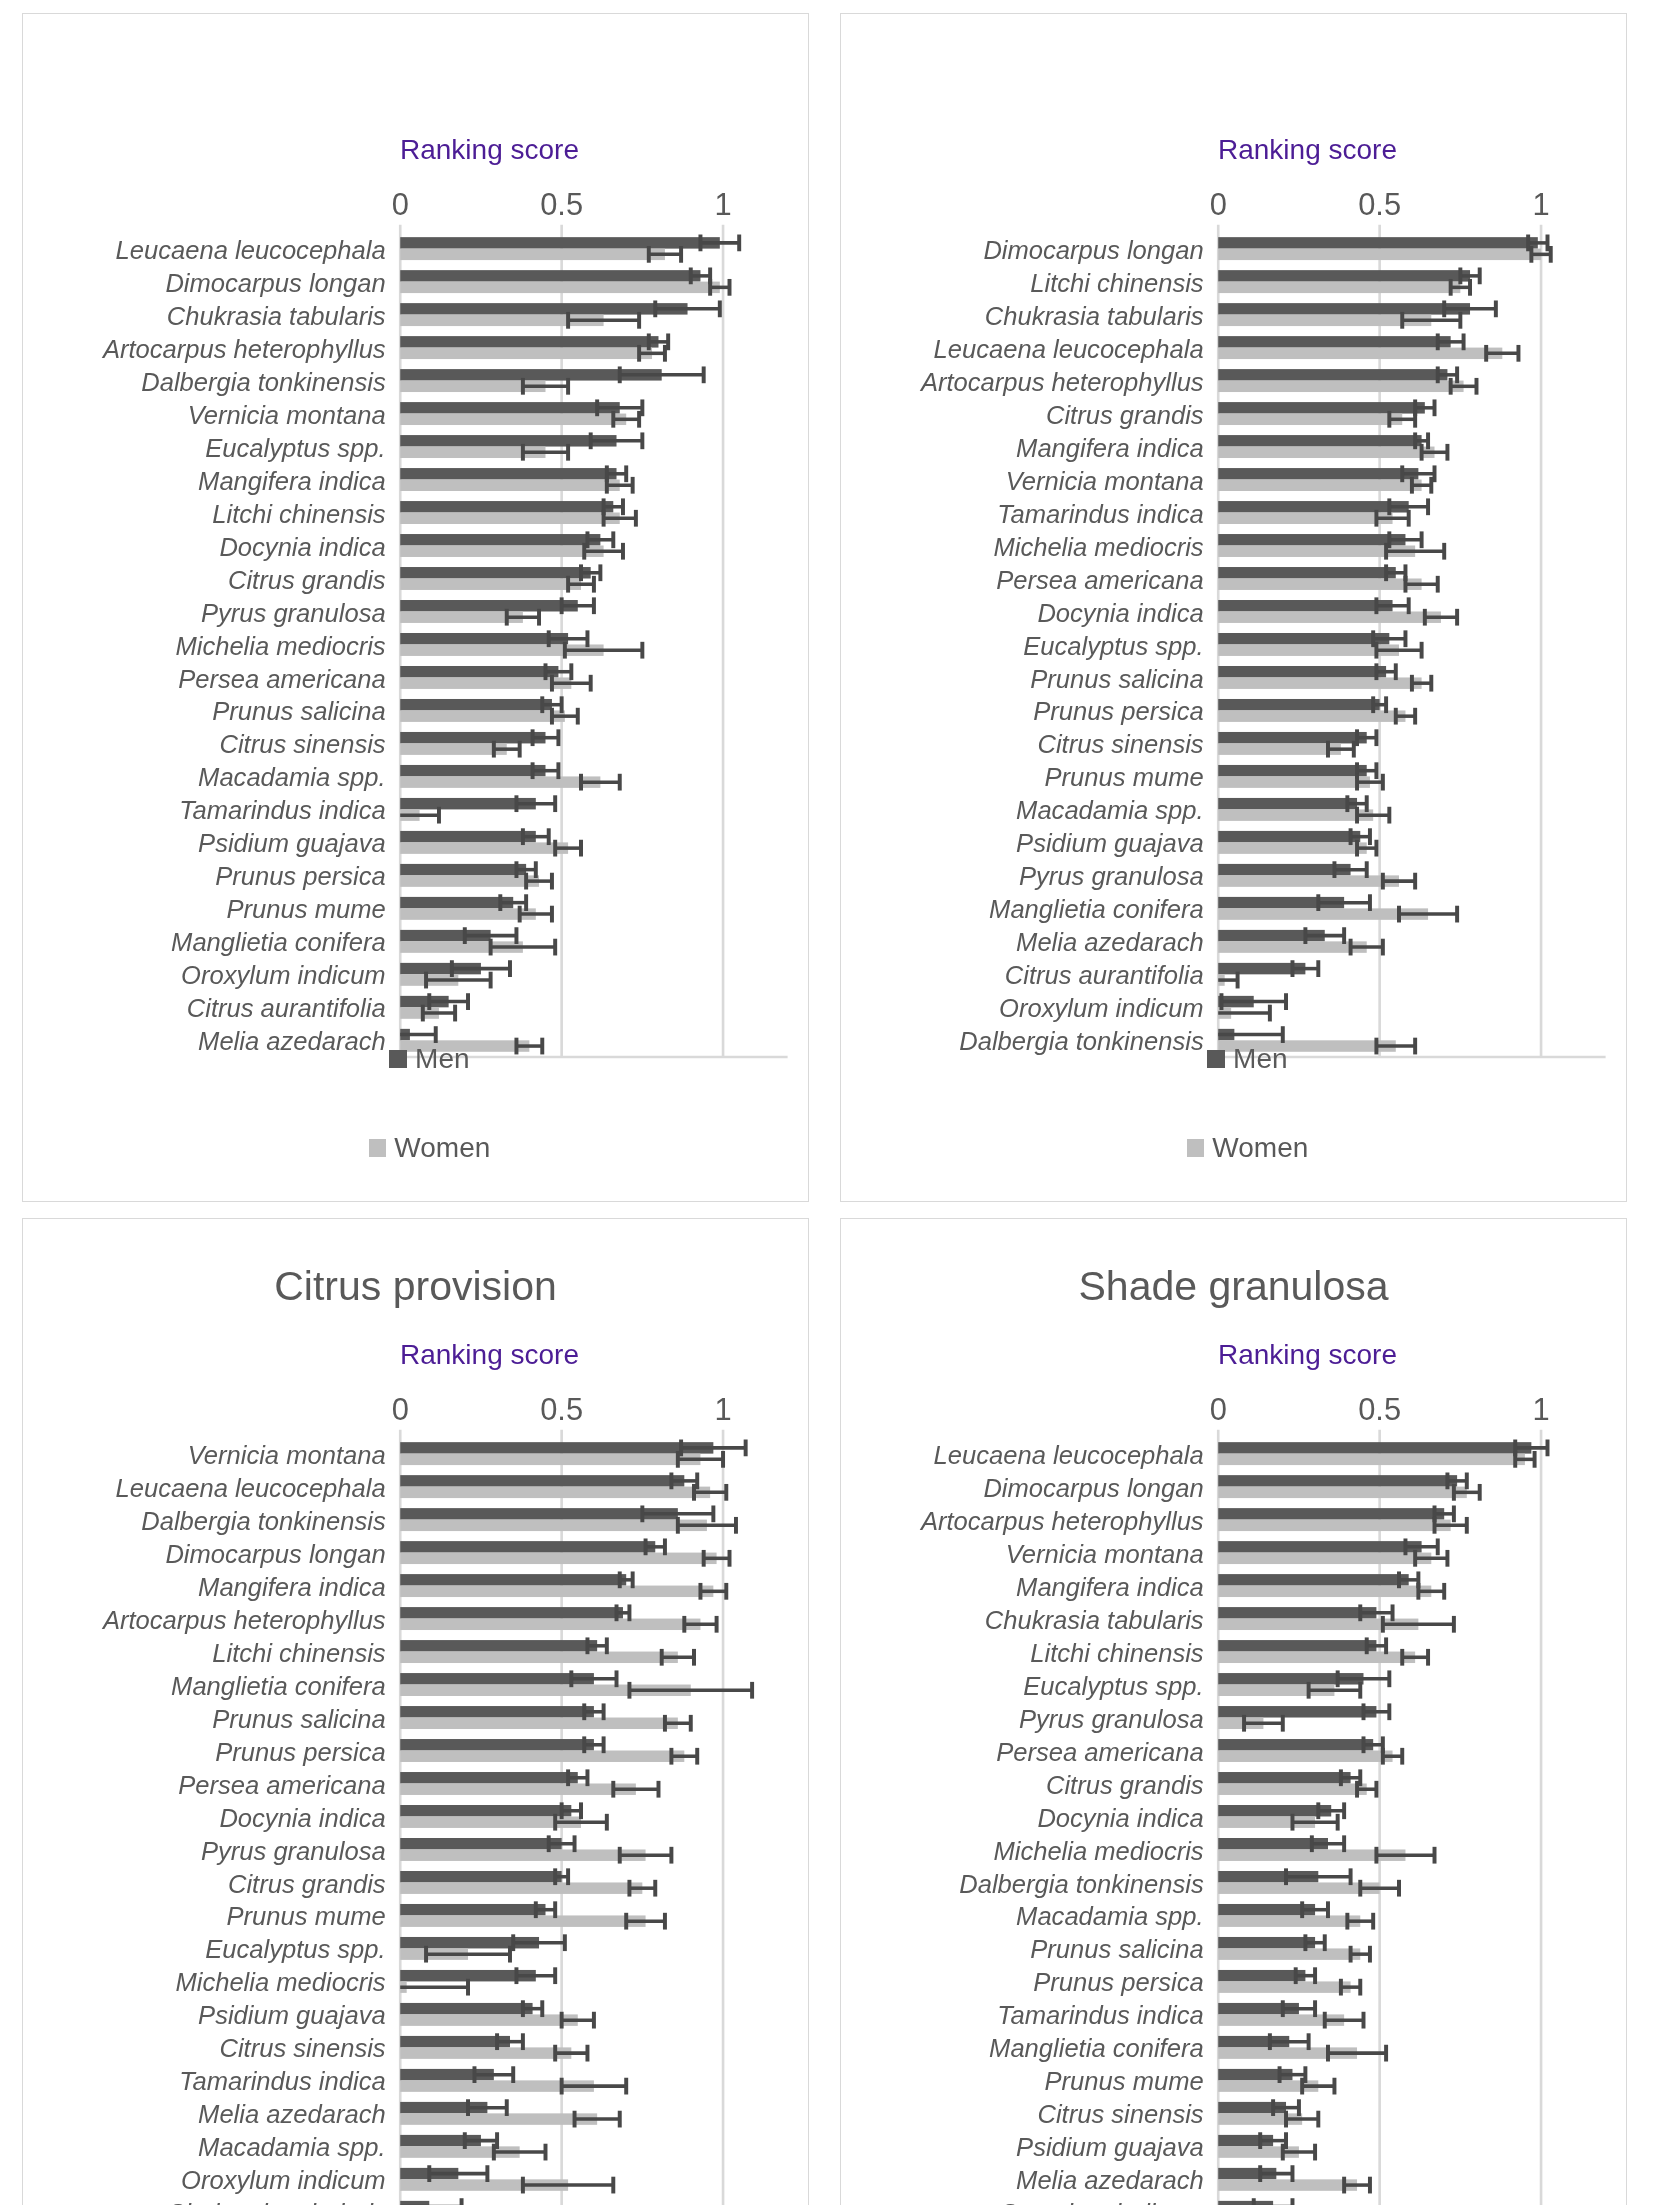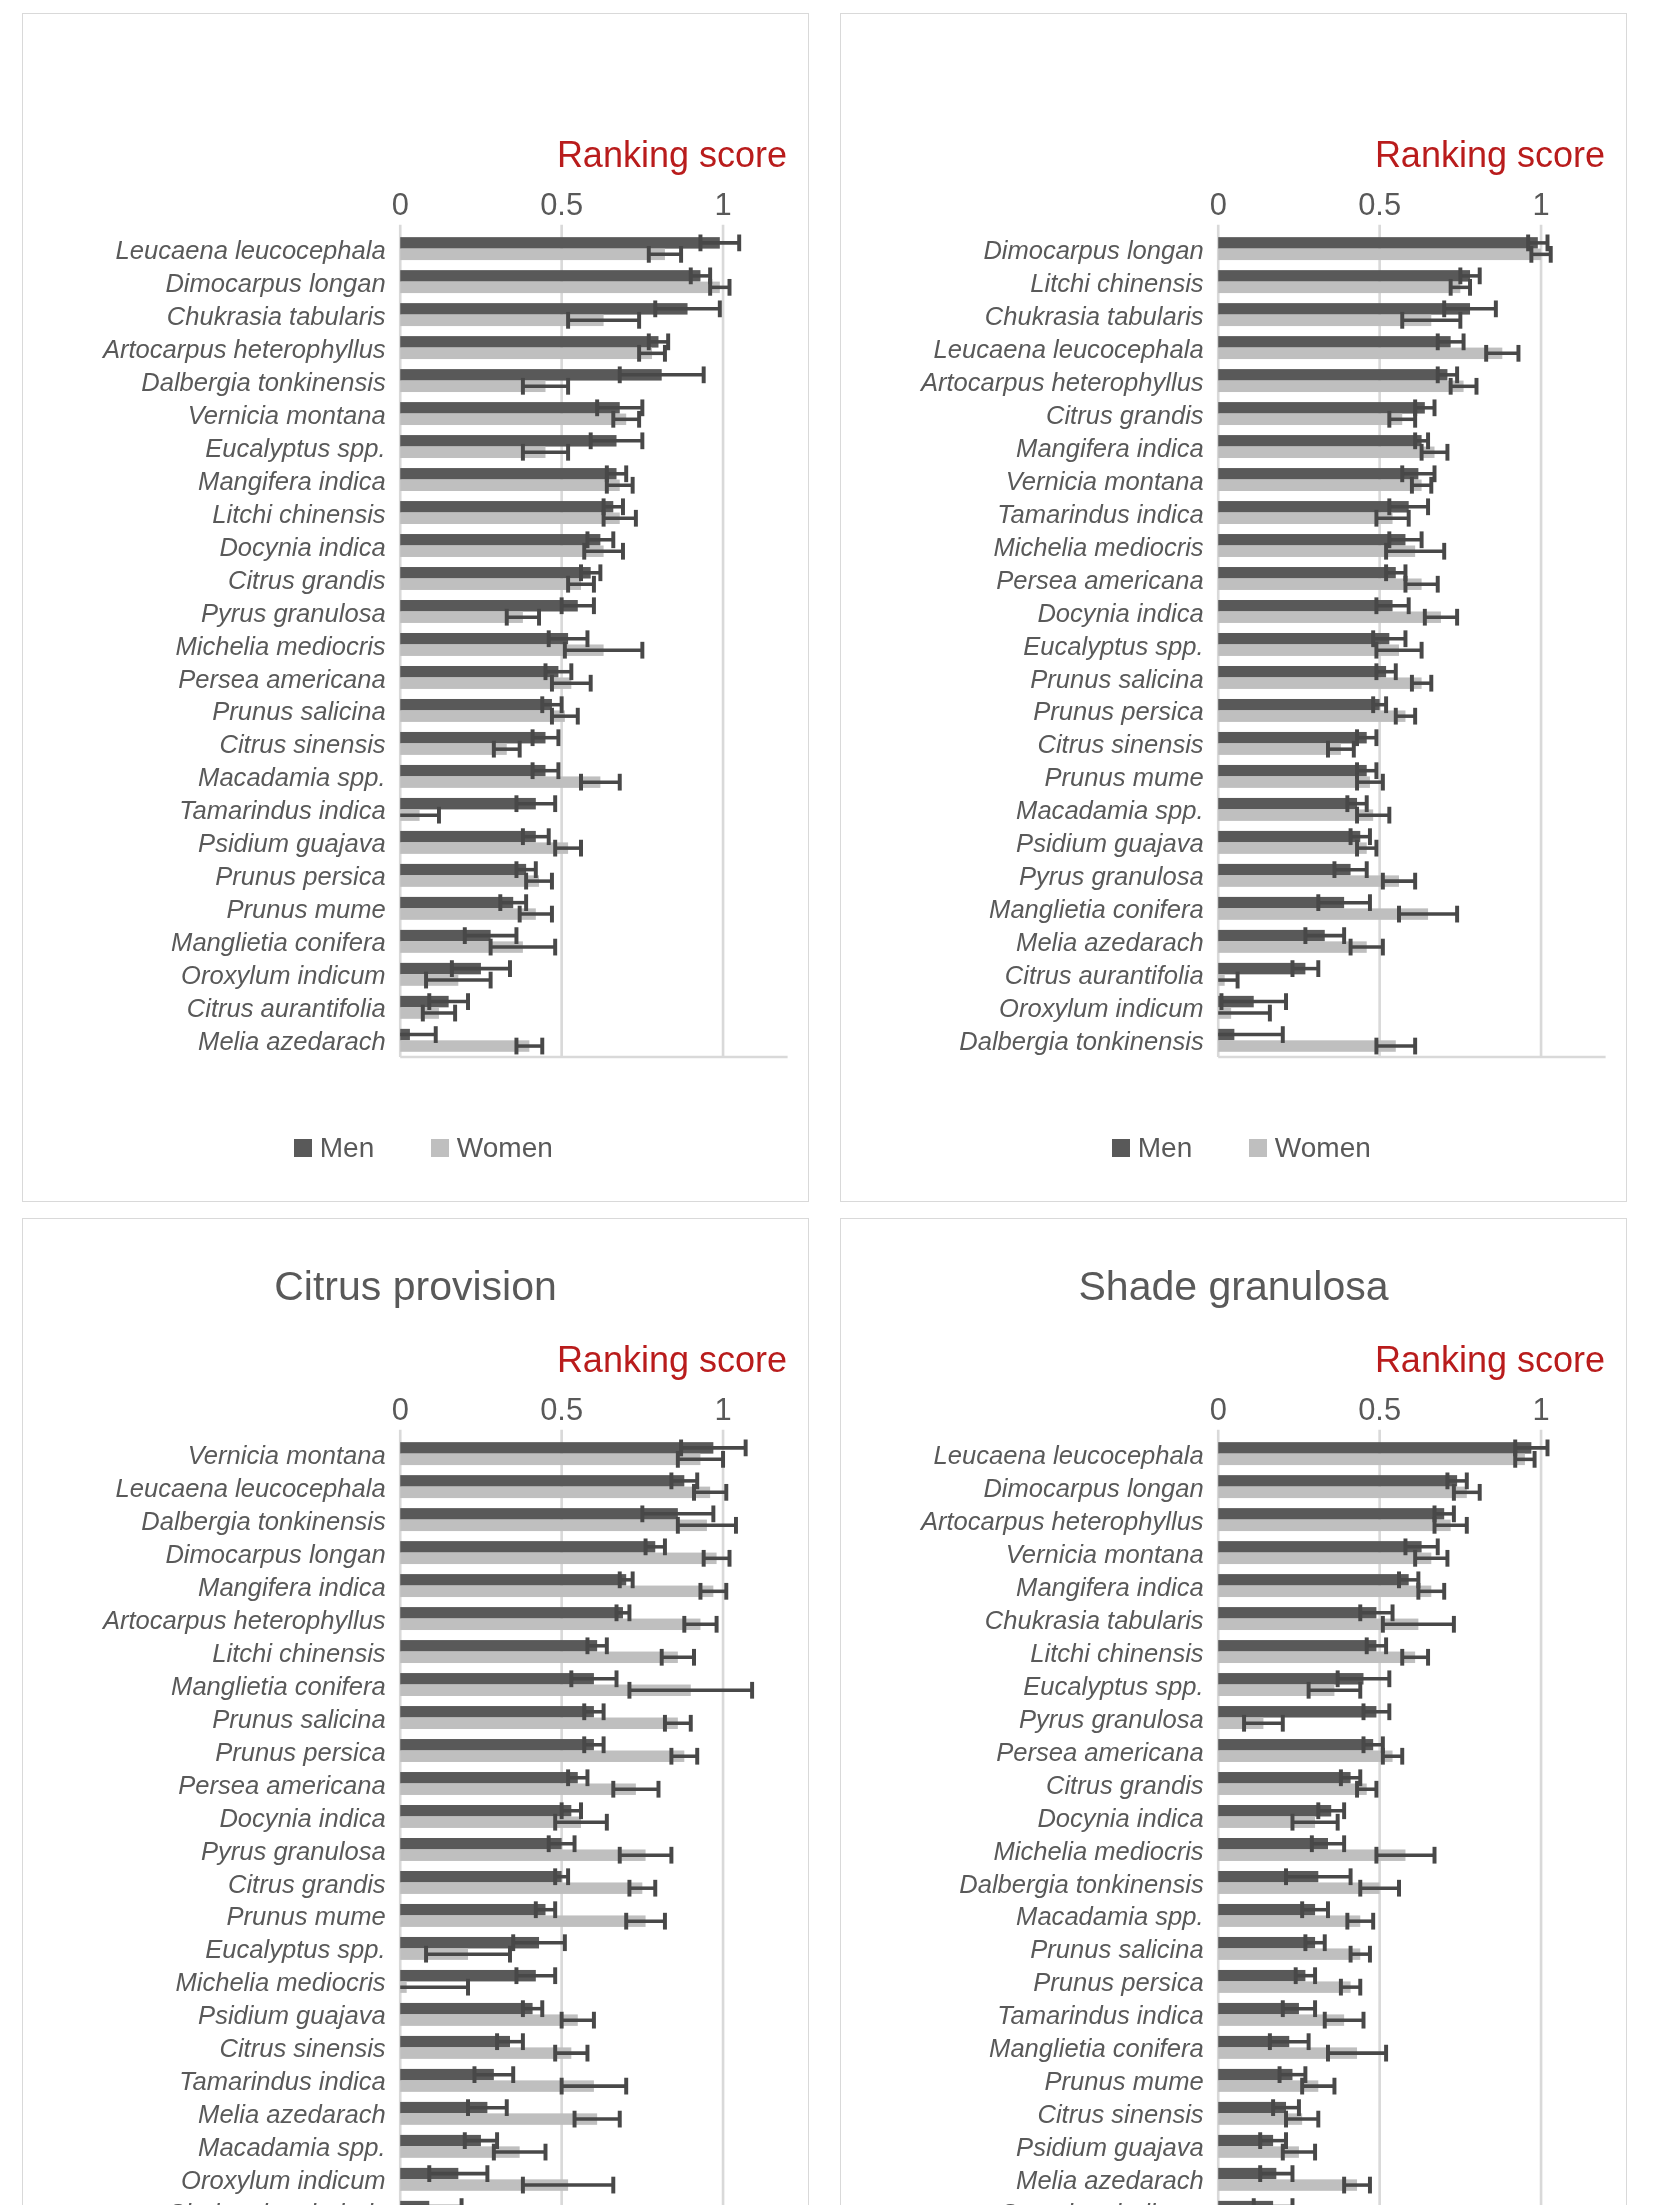--- a/index.html
+++ b/index.html
@@ -21,28 +21,28 @@
     border:1.8px solid #d9d9d9;
     background:#ffffff;
   }
   .chart-title {
     position:absolute; top:44px; left:0; width:100%;
     text-align:center;
     font-size:41px; font-weight:400; color:#595959;
   }
   .axis-title {
     position:absolute; top:120px; left:377px; width:387px;
-    text-align:right;
-    font-size:36px; color:#b91c1c;
+    text-align:left;
+    font-size:28px; color:#4c1d95;
   }
   svg.plot { position:absolute; left:0; top:0; width:784px; height:1185px; }
   .legend {
-    position:absolute; bottom:37px; left:8px; width:100%;
+    position:absolute; bottom:37px; left:14px; width:100%;
     display:flex; justify-content:center; align-items:center; gap:57px;
-    font-size:28px; color:#595959;
+    font-size:28px; color:#595959;flex-direction:column;
   }
   .legend-item { display:flex; align-items:center; }
   .swatch { display:inline-block; width:17.6px; height:17.6px; margin-right:8px; }
   .swatch.men { background:#595959; }
   .swatch.women { background:#bfbfbf; }
 </style>
 </head>
 <body>
 
 <div class="figure">

